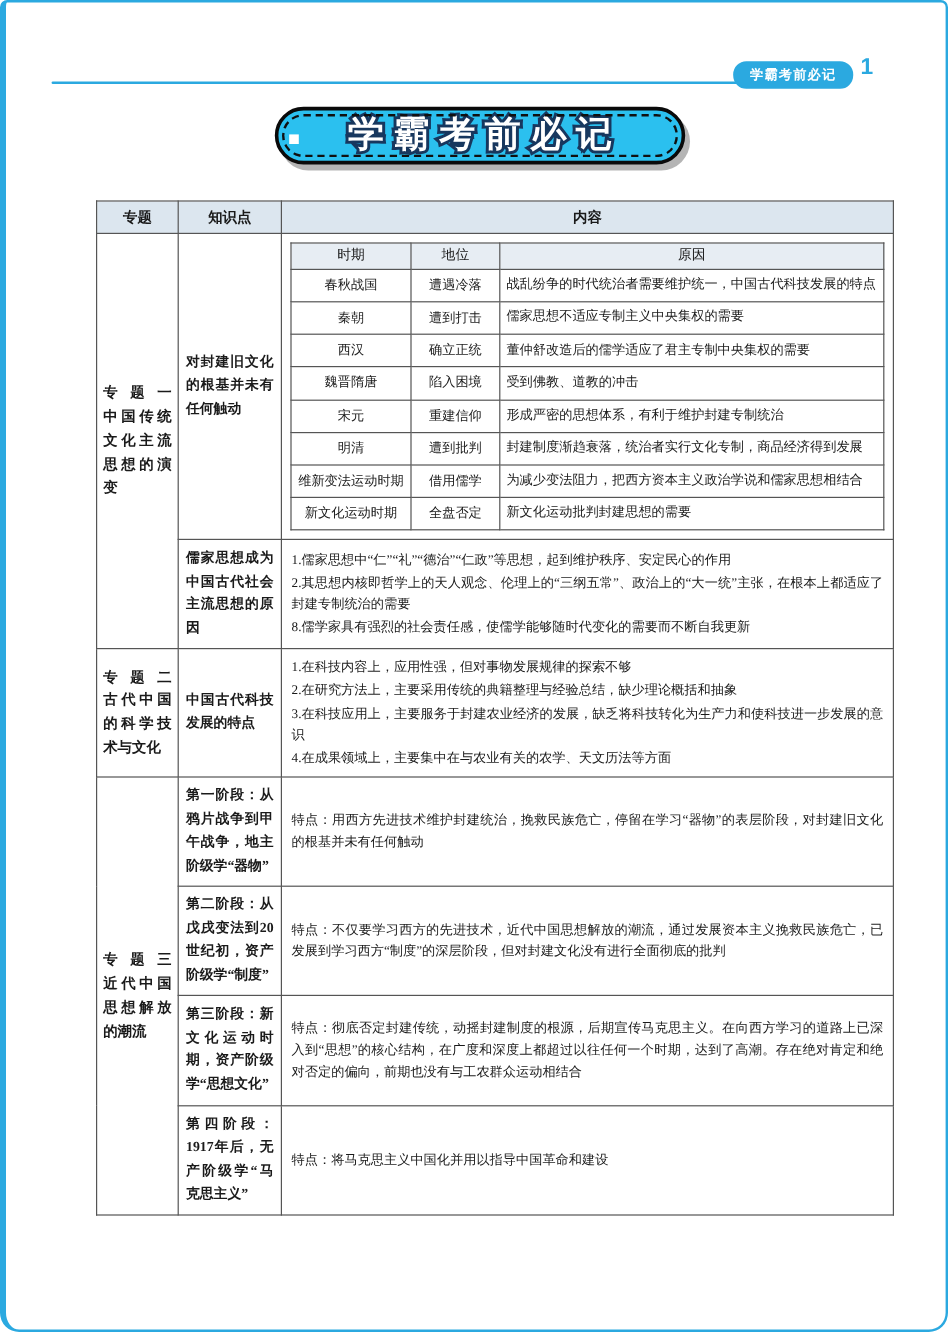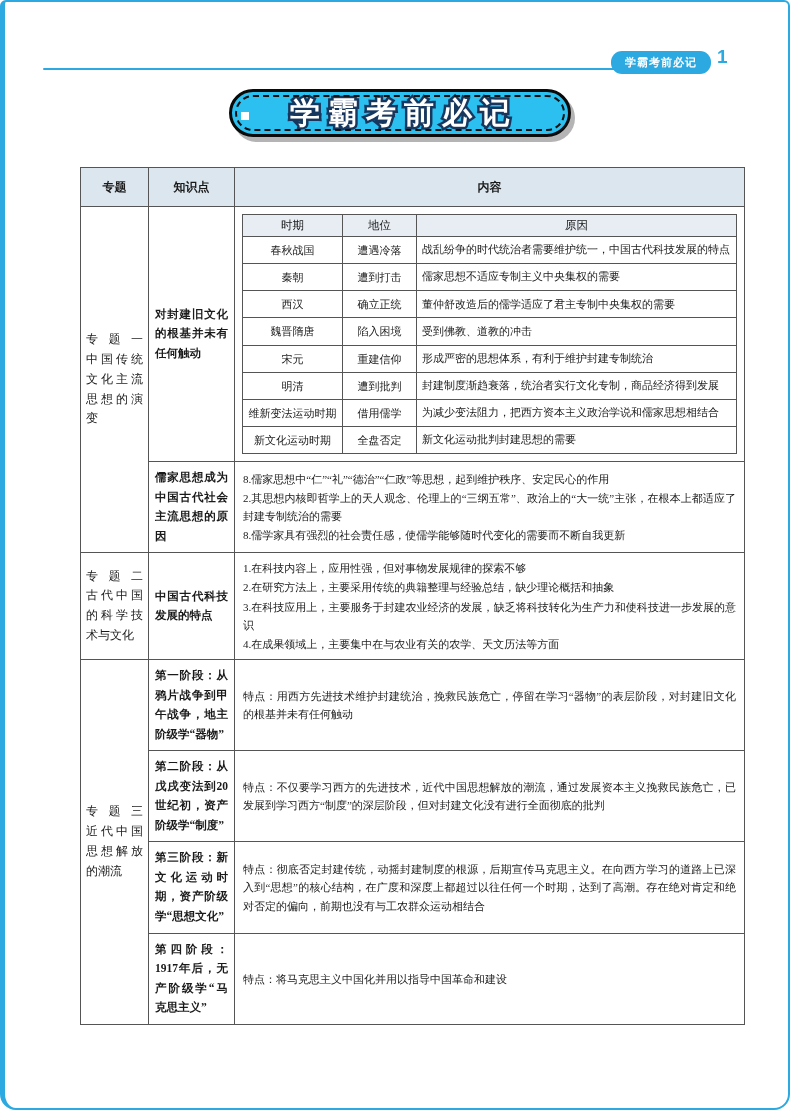--- a/index.html
+++ b/index.html
@@ -75,25 +75,25 @@
     table-layout:fixed;
   }
   .main-table td { border:1px solid #555; vertical-align:middle; }
   .c-topic { width:68px; }
   .c-point { width:86px; }
   .c-content { width:auto; }
 
   td.head {
     background:#dce6ef;
     font-weight:bold; text-align:center;
-    font-size:12px; height:39px;
+    font-size:12px; height:27px;
     font-family:"Liberation Sans", sans-serif;
   }
   td.topic {
-    font-weight:normal; font-size:12px;
+    font-weight:bold; font-size:12px;
     padding:12px 5px; line-height:1.65;
     text-align:justify;
   }
   td.point {
     font-weight:bold; font-size:11.5px;
     padding:6px 6px; line-height:1.7;
     text-align:justify;
   }
   td.content {
     padding:5px 8px; line-height:1.65; text-align:justify;
@@ -201,21 +201,21 @@
                 <td class="reason">新文化运动批判封建思想的需要</td>
               </tr>
             </tbody>
           </table>
         </td>
       </tr>
 
       <tr>
         <td class="point">儒家思想成为中国古代社会主流思想的原因</td>
         <td class="content">
-          <div class="line">8.儒家思想中“仁”“礼”“德治”“仁政”等思想，起到维护秩序、安定民心的作用</div>
+          <div class="line">1.儒家思想中“仁”“礼”“德治”“仁政”等思想，起到维护秩序、安定民心的作用</div>
           <div class="line">2.其思想内核即哲学上的天人观念、伦理上的“三纲五常”、政治上的“大一统”主张，在根本上都适应了封建专制统治的需要</div>
           <div class="line">8.儒学家具有强烈的社会责任感，使儒学能够随时代变化的需要而不断自我更新</div>
         </td>
       </tr>
 
       <tr>
         <td class="topic">专题二　古代中国的科学技术与文化</td>
         <td class="point">中国古代科技发展的特点</td>
         <td class="content">
           <div class="line">1.在科技内容上，应用性强，但对事物发展规律的探索不够</div>

